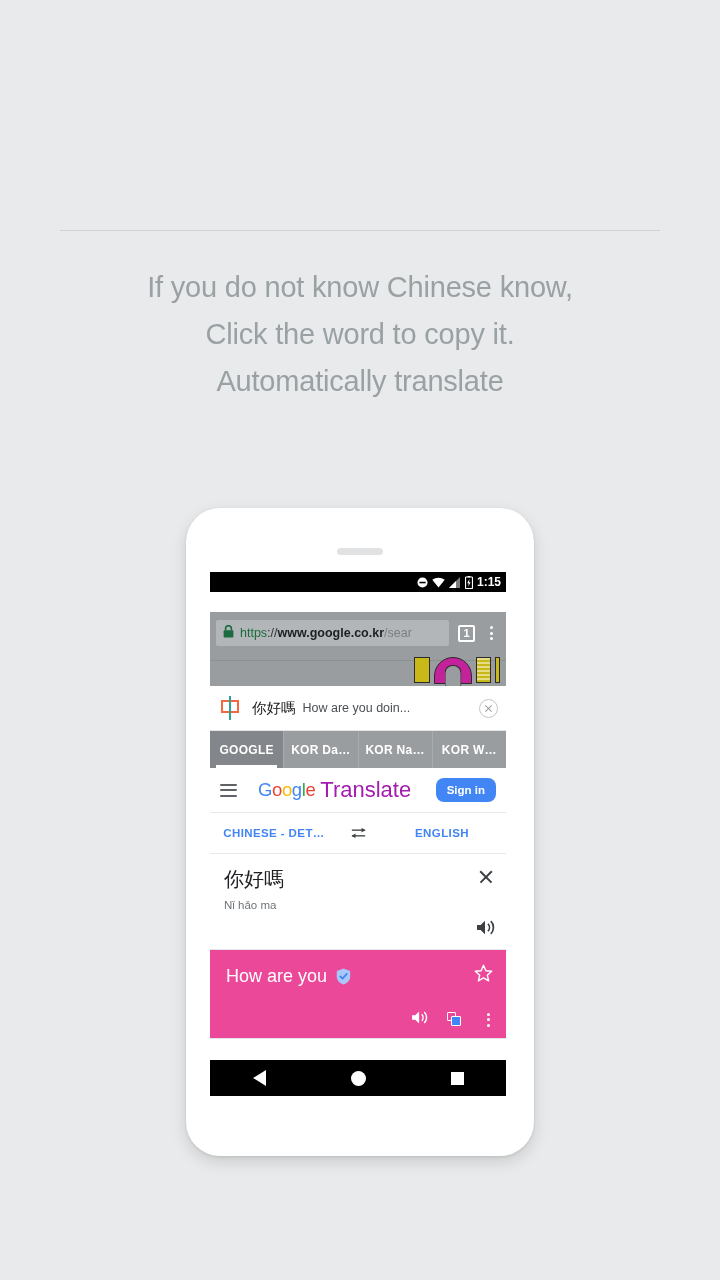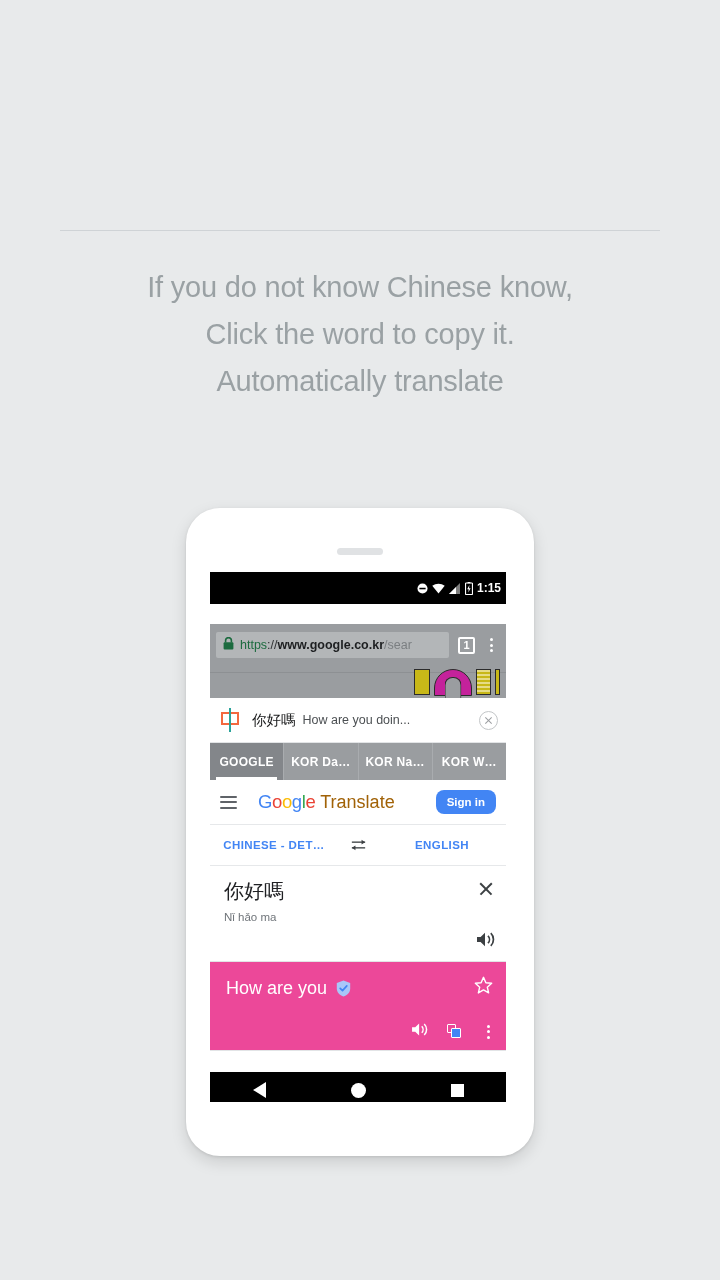--- a/index.html
+++ b/index.html
@@ -61,21 +61,21 @@
   }
   .screen {
     position:absolute; left:24px; top:64px;
     width:296px; height:530px;
     background:#ffffff;
     overflow:hidden;
   }
 
   
   .statusbar {
-    height:32px; background:#000;
+    height:20px; background:#000;
     display:flex; align-items:center; justify-content:flex-end;
     padding-right:5px; gap:4px;
   }
   .sb-icon { display:flex; align-items:center; }
   .sb-time { color:#fff; font-size:12px; font-weight:bold; line-height:1; }
 
   
   .chrome-bar {
     height:42px; background:#9a9da0;
     display:flex; align-items:center; padding:0 6px;margin-top:20px;
@@ -172,21 +172,21 @@
   .gt-head {
     height:45px; background:#fff; display:flex; align-items:center;
     padding:0 10px; border-bottom:1px solid #e6e8ea;
   }
   .hamburger { width:17px; display:flex; flex-direction:column; gap:3.5px; flex:none; }
   .hamburger i { height:2px; background:#5f6368; display:block; border-radius:1px; }
   .gt-logo { margin-left:21px; font-size:18.5px; font-weight:500; letter-spacing:-0.4px; }
   .gt-logo .g1 { color:#4285f4; } .gt-logo .o1 { color:#ea4335; }
   .gt-logo .o2 { color:#fbbc05; } .gt-logo .g2 { color:#4285f4; }
   .gt-logo .l1 { color:#34a853; } .gt-logo .e1 { color:#ea4335; }
-  .gt-word { color:#a16207; font-size:18px; margin-left:5px; font-weight:400; }
+  .gt-word { color:#a21caf; font-size:22px; margin-left:5px; font-weight:400; }
   .signin {
     margin-left:auto; background:#4285f4; color:#fff;
     font-size:11.5px; font-weight:bold;
     padding:6px 11px; border-radius:8px; white-space:nowrap;
   }
 
   
   .lang-row {
     height:41px; background:#fff; display:flex; align-items:center;
     border-bottom:1px solid #e6e8ea;

